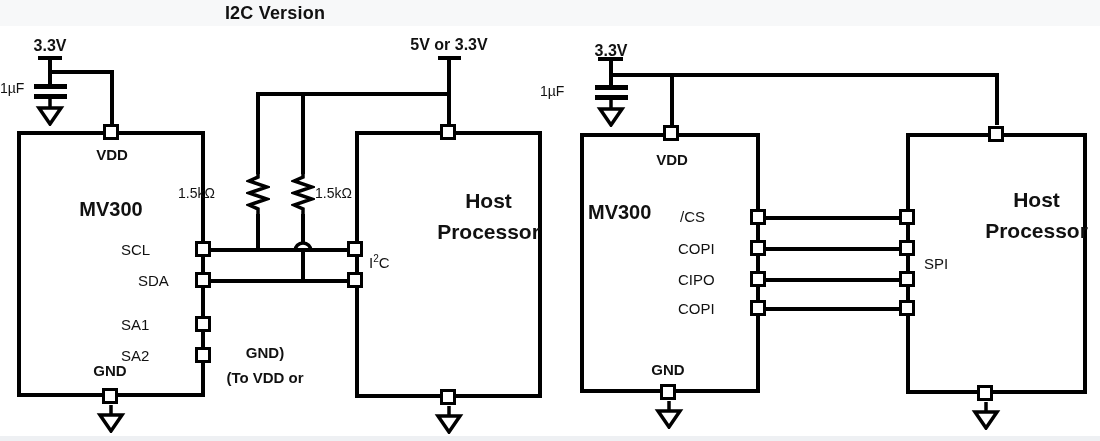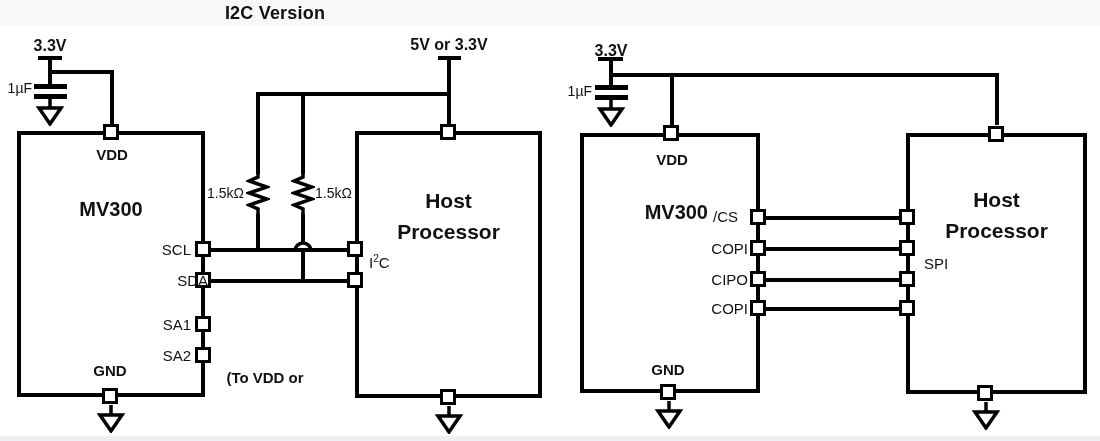--- a/index.html
+++ b/index.html
@@ -7,24 +7,24 @@
     position:relative;width:1100px;height:441px;background:#ffffff;
     font-family:"Liberation Sans",sans-serif;color:#1a1a1a;overflow:hidden;
   }
   .band-top{position:absolute;left:0;top:0;width:1100px;height:26px;background:#f7f8f9;}
   .band-bottom{position:absolute;left:0;top:436px;width:1100px;height:5px;background:#eef0f3;}
   .box{position:absolute;border:4px solid #000;background:#fff;box-sizing:border-box;}
   .wire{position:absolute;background:#000;}
   .pin{position:absolute;width:10px;height:10px;border:3.5px solid #000;background:#fff;box-sizing:content-box;}
   .lbl{position:absolute;white-space:nowrap;line-height:1.1;font-size:15px;color:#111;}
   .ctr{text-align:center;font-weight:bold;}
-  .rgt{text-align:right;}
+  .rgt{}
   .ttl{font-weight:bold;font-size:18px;letter-spacing:.2px;}
   .chipname{font-weight:bold;font-size:20px;}
-  .hostname{font-size:21px;}
+  .hostname{font-size:21px;margin-left:40px;}
   .sup{font-size:10px;vertical-align:6px;}
   .sym{position:absolute;}
 </style>
 </head>
 <body>
 
 <div class="canvas">
   <div class="band-top"></div>
 
   <div class="box" style="left:17px;top:131px;width:188px;height:266px;"></div>
@@ -89,20 +89,21 @@
   <div class="lbl rgt" style="left:178px;top:186px;width:66px;font-size:14px;">1.5kΩ</div>
   <div class="lbl" style="left:315px;top:186px;font-size:14px;">1.5kΩ</div>
   <div class="lbl chipname ctr" style="left:17px;top:198px;width:188px;">MV300</div>
   <div class="lbl ctr" style="left:72px;top:147px;width:80px;">VDD</div>
   <div class="lbl rgt" style="left:121px;top:242px;width:70px;">SCL</div>
   <div class="lbl rgt" style="left:138px;top:273px;width:70px;">SDA</div>
   <div class="lbl rgt" style="left:121px;top:317px;width:70px;">SA1</div>
   <div class="lbl rgt" style="left:121px;top:348px;width:70px;">SA2</div>
   <div class="lbl ctr" style="left:70px;top:363px;width:80px;">GND</div>
   <div class="lbl ctr" style="left:202px;top:322px;width:126px;margin-top:48px;">(To VDD or</div>
+  <div class="lbl ctr" style="left:202px;top:345px;width:126px;">GND)</div>
   <div class="lbl" style="left:369px;top:253px;"><span>I</span><span class="sup">2</span><span>C</span></div>
   <div class="lbl hostname ctr" style="left:355px;top:189px;width:187px;">Host</div>
   <div class="lbl hostname ctr" style="left:355px;top:220px;width:187px;">Processor</div>
 
   <div class="box" style="left:580px;top:133px;width:180px;height:260px;"></div>
   <div class="box" style="left:906px;top:133px;width:181px;height:261px;"></div>
 
   <div class="wire" style="left:598px;top:57px;width:25px;height:4px;"></div>
   <div class="wire" style="left:609px;top:59px;width:4px;height:28px;"></div>
   <div class="wire" style="left:609px;top:73px;width:390px;height:4px;"></div>

